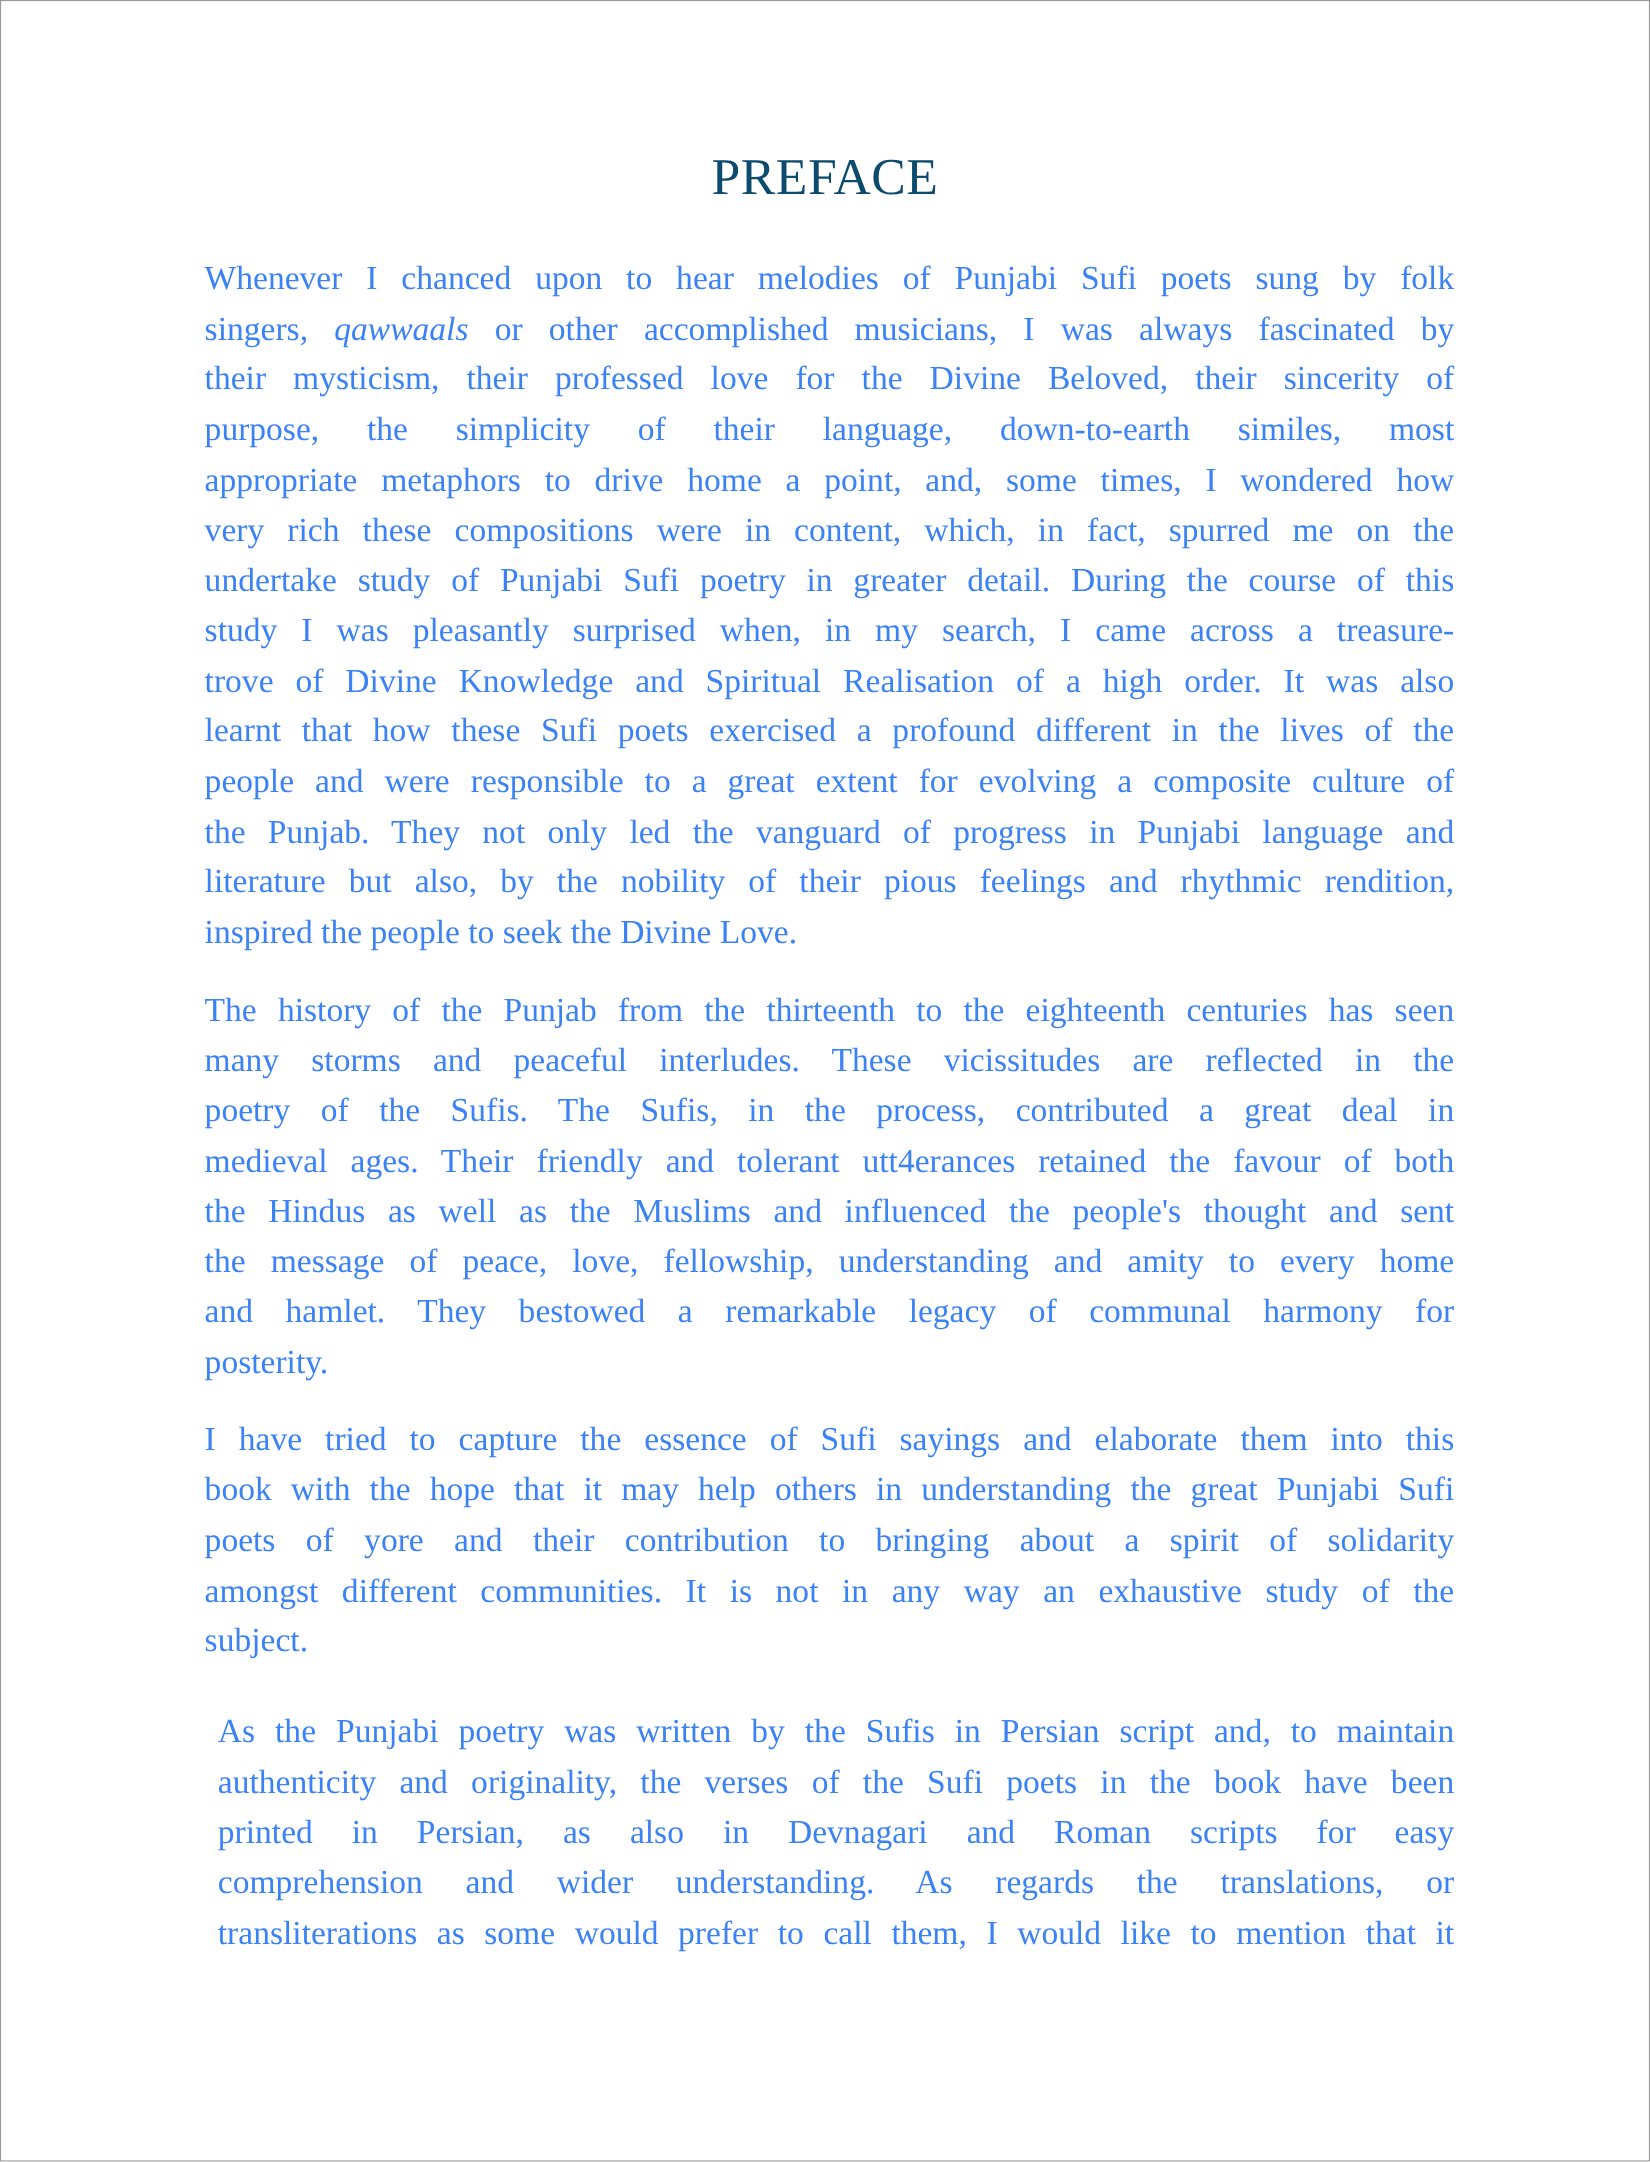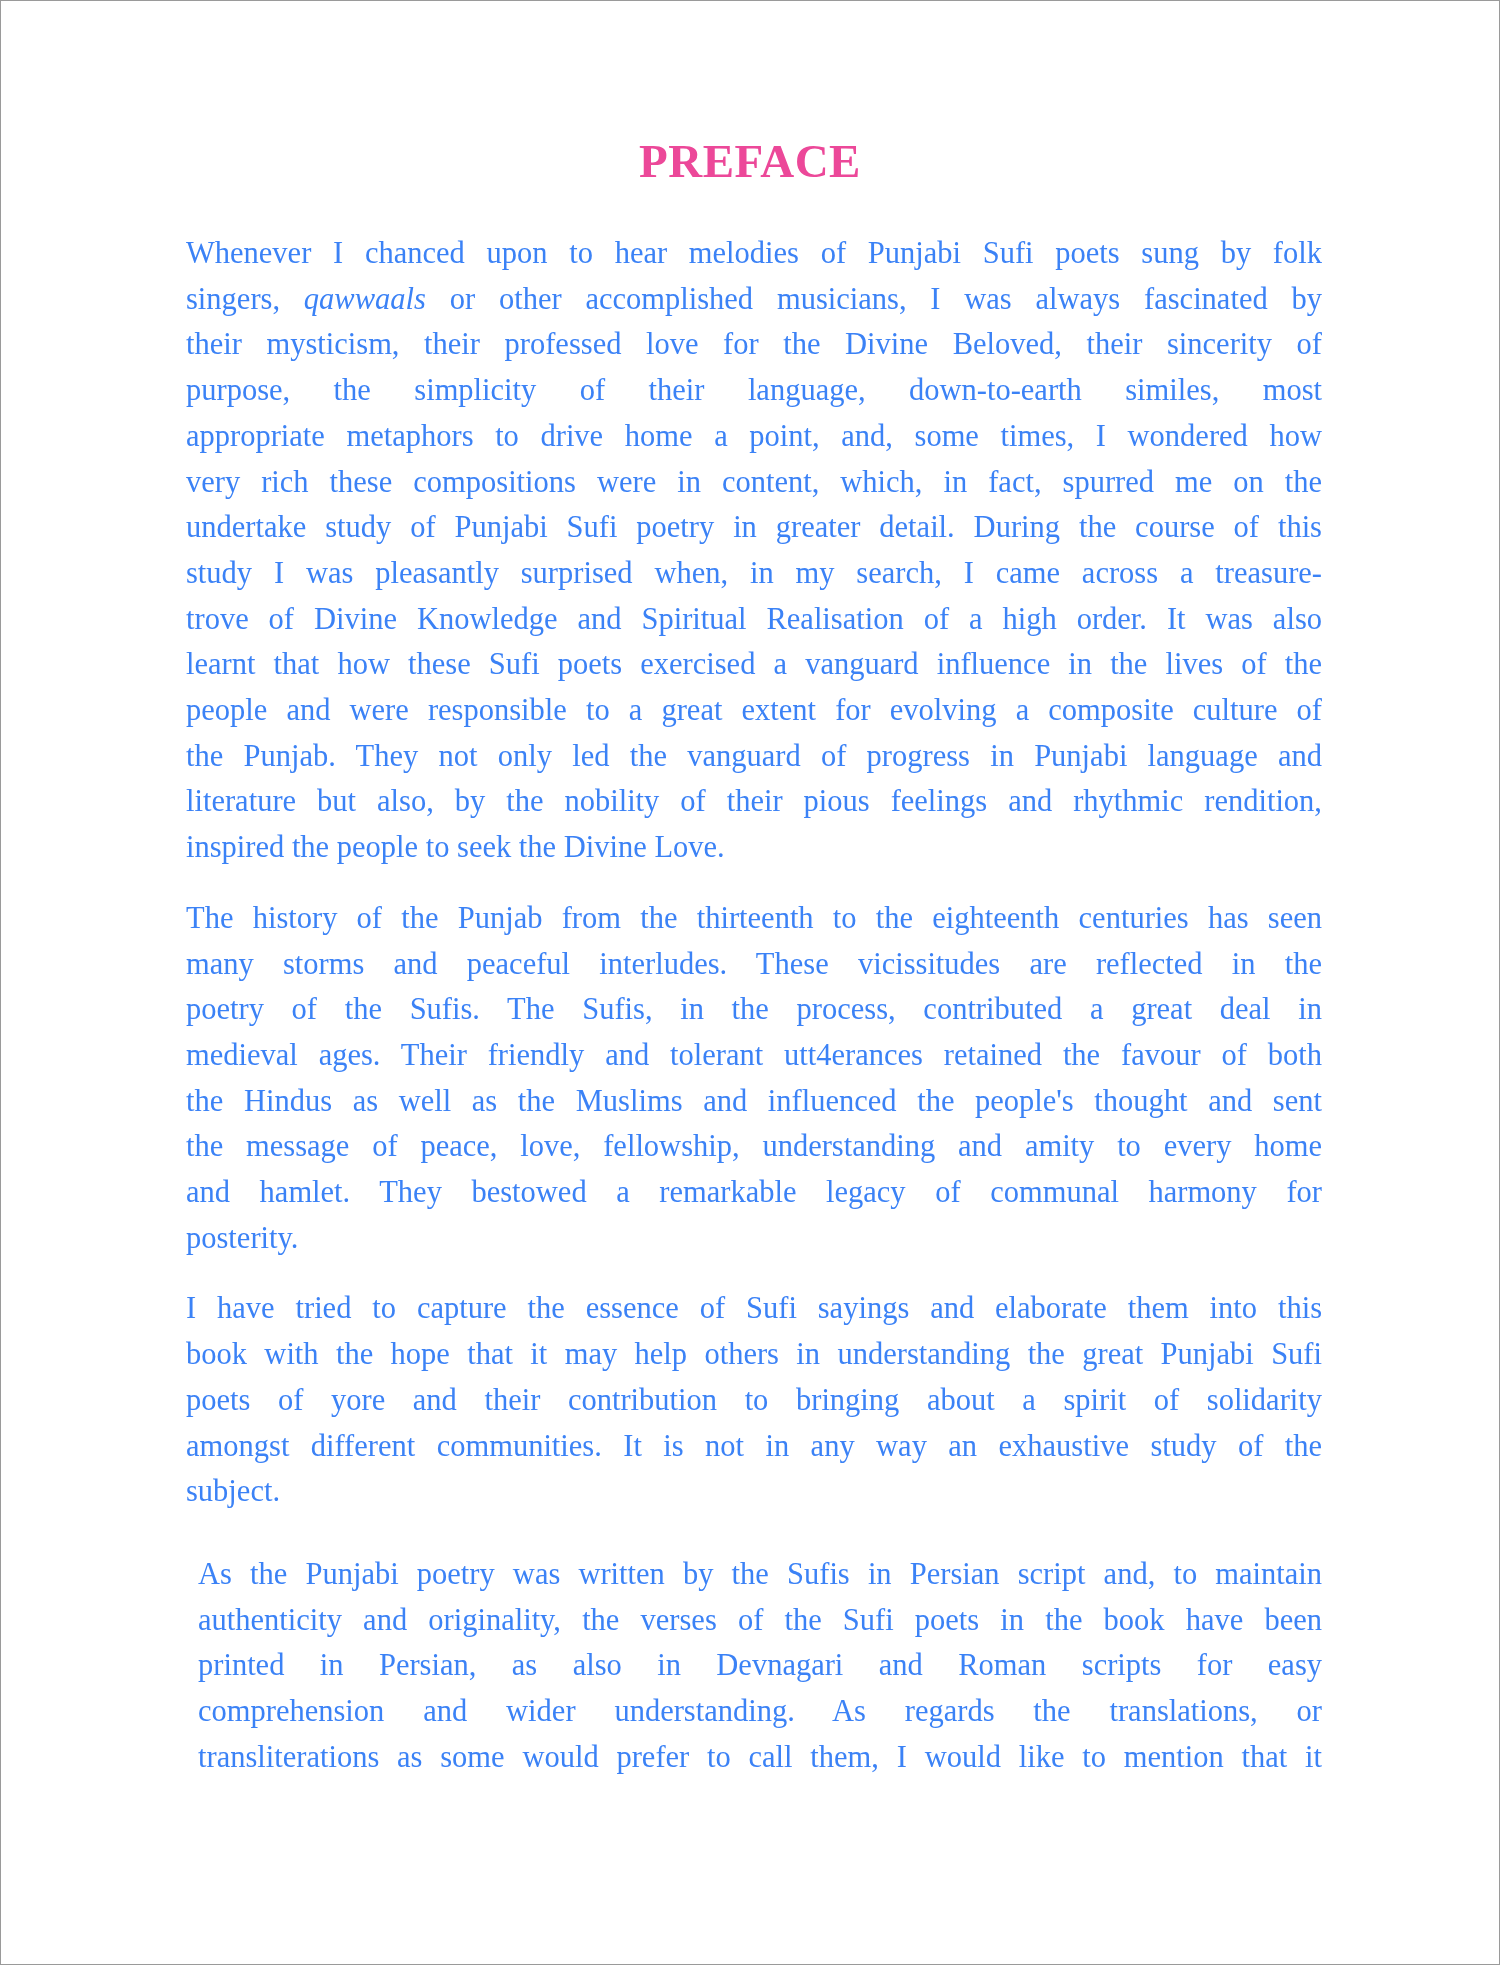--- a/index.html
+++ b/index.html
@@ -7,24 +7,24 @@
   .page {
     position: absolute; left: 0; top: 0;
     width: 1498px; height: 1963px;
     border: 1px solid #9a9a9a;
     background: #ffffff;
   }
   .title {
     position: absolute; left: 0; right: 0; top: 132px;
     text-align: center;
     font-family: "Liberation Serif", "DejaVu Serif", serif;
-    font-weight: bold;
+    font-weight: normal;
     font-size: 47px;
     line-height: 56px;
-    color: #ec4899;
+    color: #0c4a6e;
     margin: 0;
     letter-spacing: 0.5px;
   }
   .body-text {
     position: absolute; left: 185px; top: 230px;
     width: 1136px;
     font-family: "Liberation Serif", "DejaVu Serif", serif;
     font-size: 30.5px;
     line-height: 45.7px;
     color: #3b82f6;
@@ -46,21 +46,21 @@
     <p class="para p1">
         <span class="line">Whenever I chanced upon to hear melodies of Punjabi Sufi poets sung by folk</span>
         <span class="line">singers, <em>qawwaals</em> or other accomplished musicians, I was always fascinated by</span>
         <span class="line">their mysticism, their professed love for the Divine Beloved, their sincerity of</span>
         <span class="line">purpose, the simplicity of their language, down-to-earth similes, most</span>
         <span class="line">appropriate metaphors to drive home a point, and, some times, I wondered how</span>
         <span class="line">very rich these compositions were in content, which, in fact, spurred me on the</span>
         <span class="line">undertake study of Punjabi Sufi poetry in greater detail.  During the course of this</span>
         <span class="line">study  I was pleasantly surprised when, in my search,  I came across a treasure-</span>
         <span class="line">trove of Divine Knowledge and Spiritual Realisation of a high order.  It was also</span>
-        <span class="line">learnt that how these Sufi poets exercised a vanguard influence in the lives of the</span>
+        <span class="line">learnt that how these Sufi poets exercised a profound different in the lives of the</span>
         <span class="line">people and were responsible to a great extent for evolving a composite culture of</span>
         <span class="line">the Punjab.  They not only led the vanguard of progress in Punjabi language and</span>
         <span class="line">literature but also, by the nobility of their pious feelings and rhythmic rendition,</span>
         <span class="line last">inspired the people to seek the Divine Love.</span>
       </p>
     <p class="para p2">
         <span class="line">The history of the Punjab from the thirteenth to the eighteenth centuries has seen</span>
         <span class="line">many storms and peaceful interludes.  These vicissitudes are reflected in the</span>
         <span class="line">poetry of the Sufis.  The Sufis, in the process, contributed a great deal in</span>
         <span class="line">medieval ages.  Their friendly and tolerant utt4erances retained the favour of both</span>

